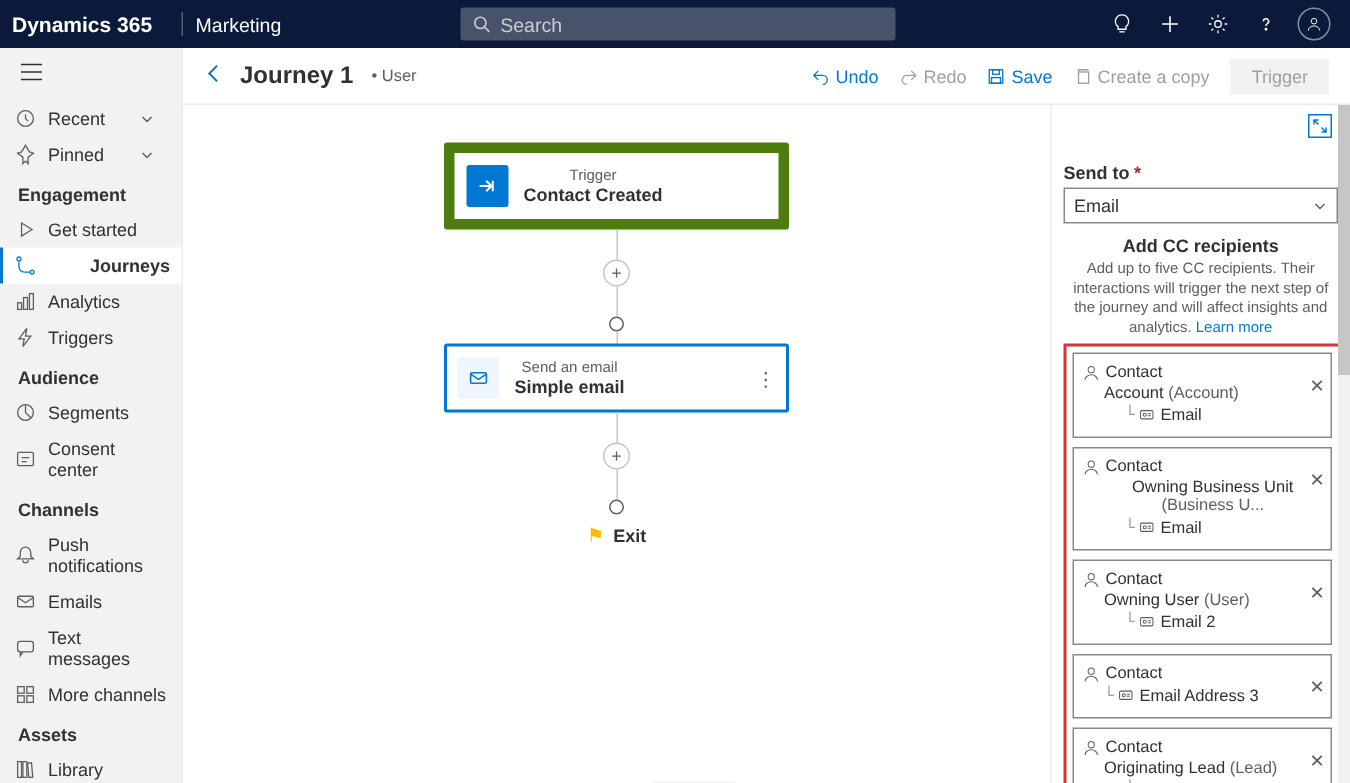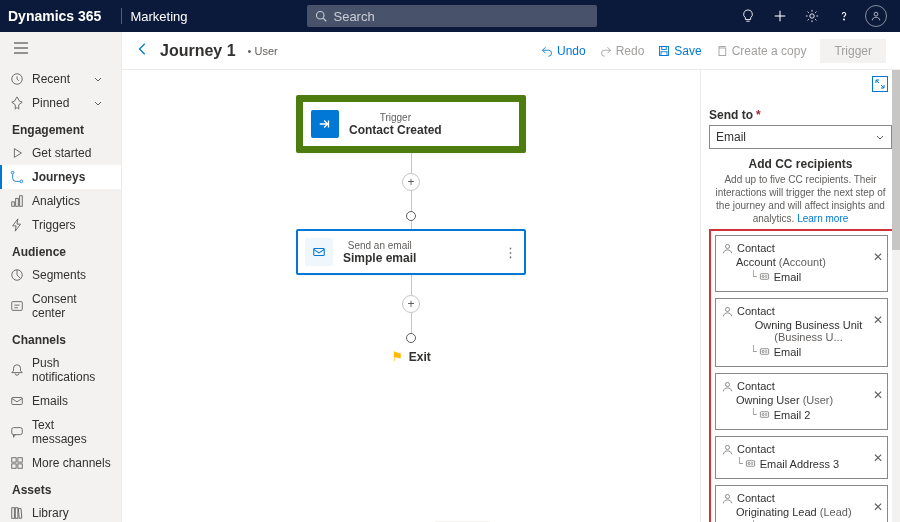--- a/index.html
+++ b/index.html
@@ -18,21 +18,21 @@
     
     
     .main { display: flex; height: calc(100% - 32px); }
     
     
     .sidebar { width: 122px; background: #f3f2f1; border-right: 1px solid #edebe9; display: flex; flex-direction: column; overflow-y:auto; }
     .sidebar-top { padding: 6px 0; }
     .hamburger { padding: 4px 14px; cursor:pointer; }
     .nav-item { display: flex; align-items: center; padding: 5px 10px; cursor: pointer; font-size: 12px; color: #323130; }
     .nav-item svg { margin-right: 8px; flex-shrink:0; }
-    .nav-item.active { background: #fff; border-left: 2px solid #0078d4; padding-left: 8px; font-weight:600;}
+    .nav-item.active { background: #fff; border-left: 2px solid #0078d4; padding-left: 8px; font-weight:600;gap:28px;}
     .nav-item .chev { margin-left: auto; }
     .nav-group-label { font-size: 12px; font-weight: 600; padding: 8px 12px 4px; color: #323130; }
     .sidebar-footer { margin-top: auto; padding: 6px; display:flex; align-items:center; }
     
     
     .content { flex: 1; display: flex; flex-direction: column; position:relative;text-align:center;}
     
     
     .page-header { display: flex; align-items: center; padding: 8px 14px; border-bottom: 1px solid #edebe9; height:38px;}
     .back-arrow { color:#0078d4; cursor:pointer; margin-right:10px;}

